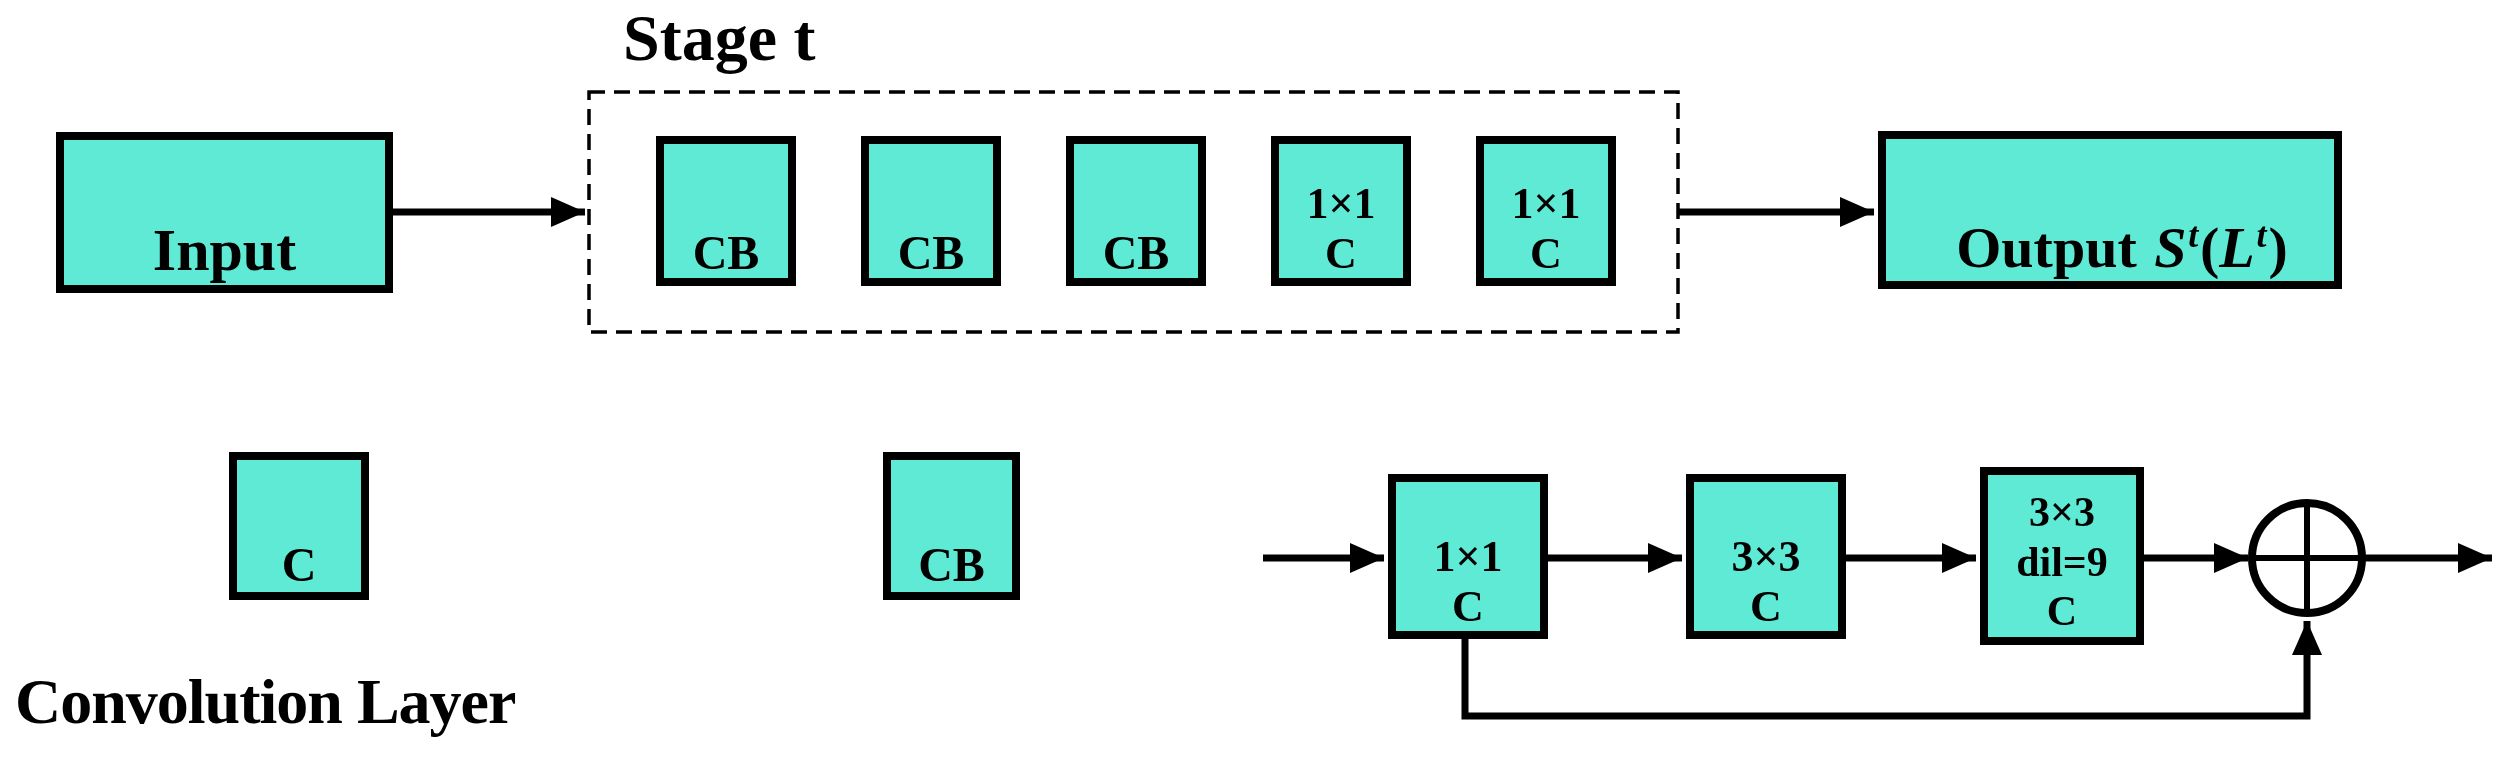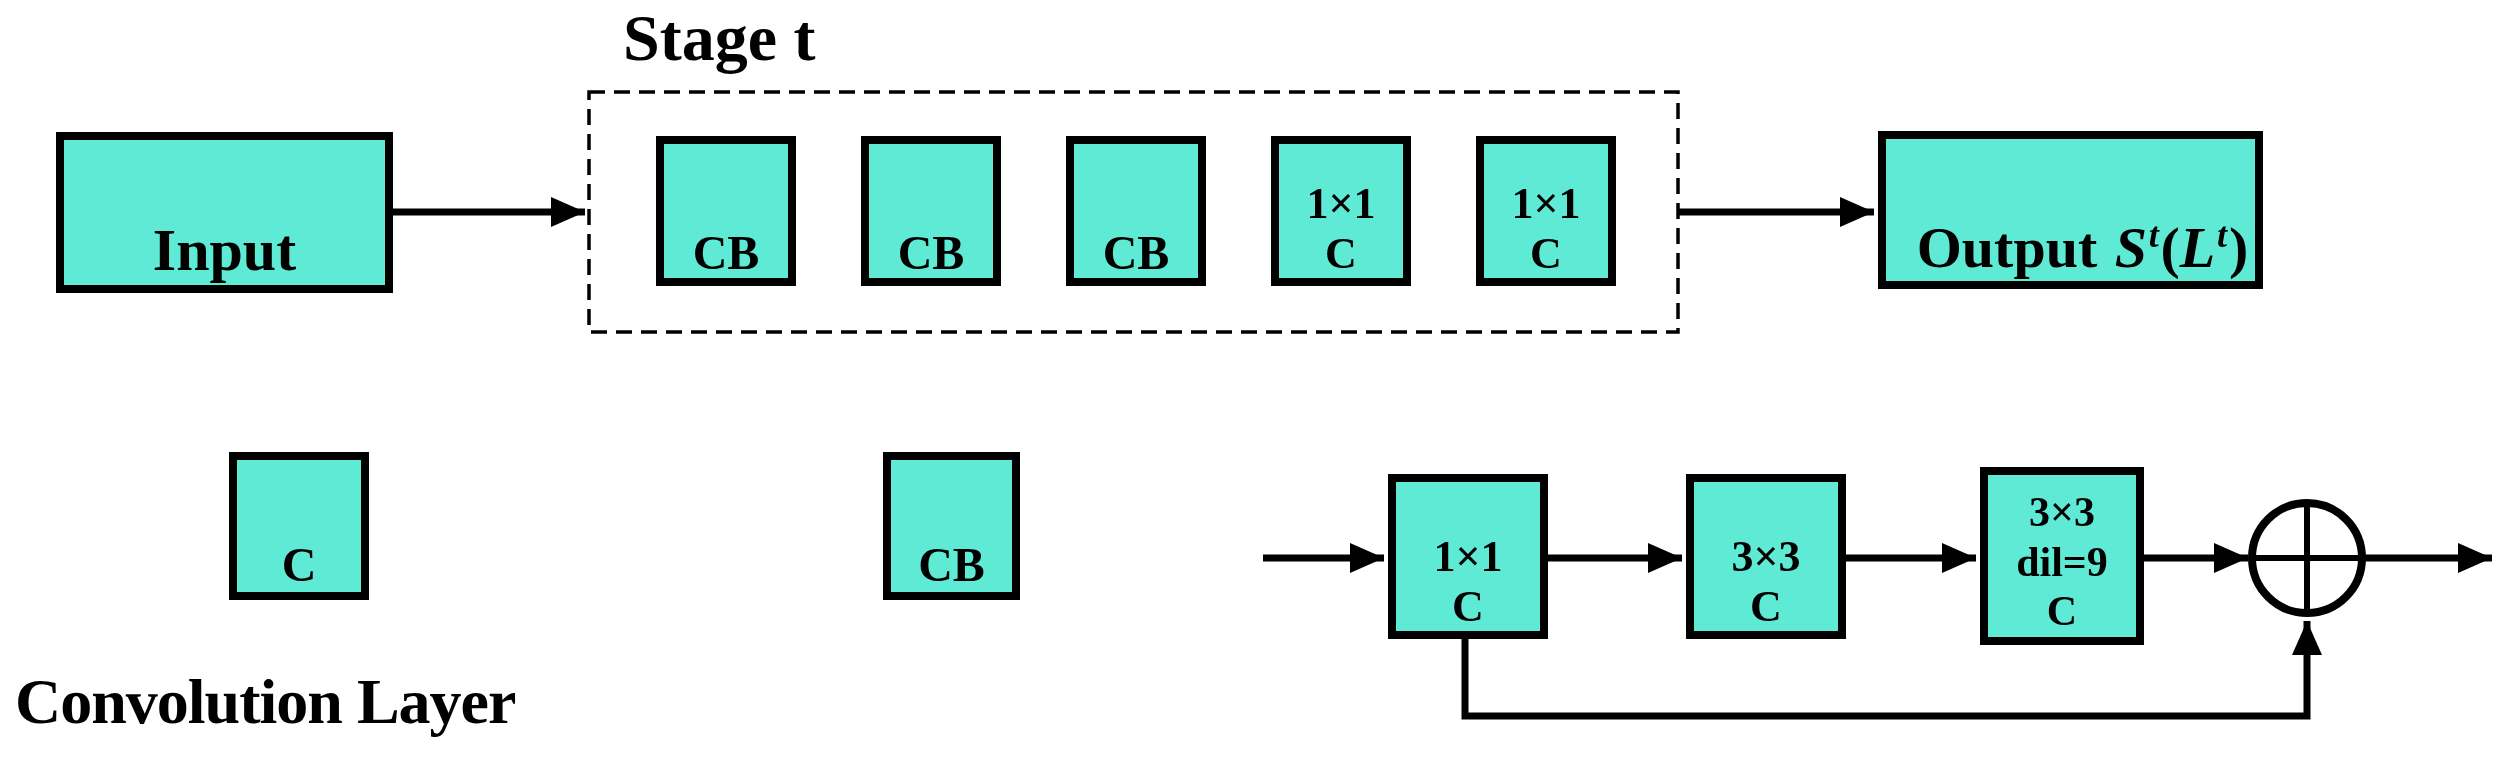--- a/index.html
+++ b/index.html
@@ -30,21 +30,21 @@
     font-weight: bold;
   }
   .stage-title {
     position: absolute;
     left: 623px; top: 0px; width: 1089px;
     font-size: 66px;
     font-weight: bold;
     line-height: 1.15;
   }
   .input-box  { left: 56px;  top: 132px; width: 337px; height: 161px; font-size: 60px; }
-  .output-box { left: 1878px; top: 131px; width: 385px; height: 158px; padding-left: 24px; }
+  .output-box { left: 1878px; top: 131px; width: 464px; height: 158px; padding-left: 24px; }
   .output-text { font-size: 58px; font-weight: bold; white-space: nowrap; }
   .output-text .word { margin-right: 0.30em; }
   .output-text .var { font-style: italic; }
   .output-text sup {
     font-size: 36px;
     font-style: italic;
     vertical-align: 0.55em;
     line-height: 0;
     margin: 0 0.05em;
   }

